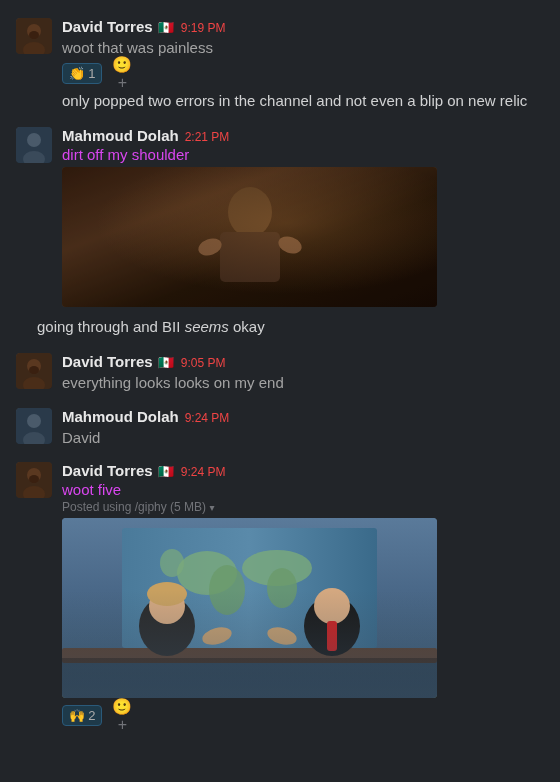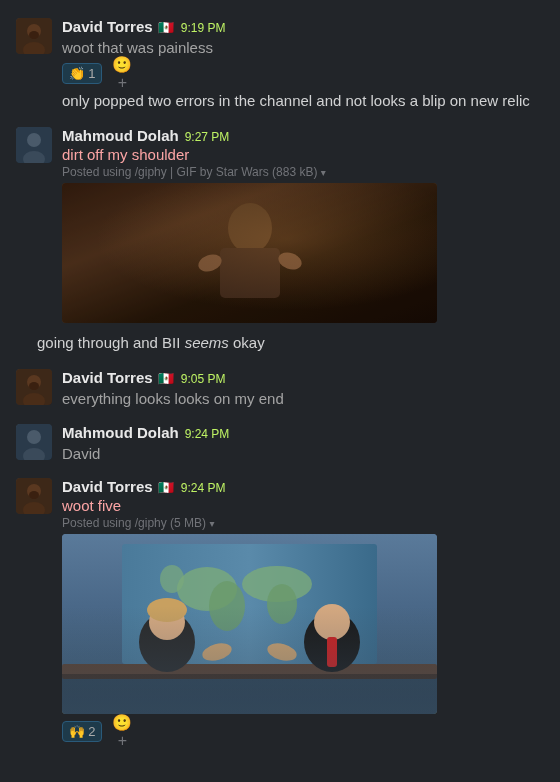--- a/index.html
+++ b/index.html
@@ -66,31 +66,31 @@
       font-size: 15px;
       color: #e8e8e8;
     }
 
     .flag-emoji {
       font-size: 13px;
     }
 
     .timestamp {
       font-size: 12px;
-      color: #bef264;
+      color: #ef4444;
     }
 
     .message-text {
       color: #a3a3a3;
       line-height: 1.46;
       font-size: 15px;
     }
 
     .giphy-link {
-      color: #fca5a5;
+      color: #d946ef;
       text-decoration: none;
     }
 
     .giphy-info {
       font-size: 12px;
       color: #717378;
       margin-top: 2px;
       margin-bottom: 4px;
     }
 
@@ -229,41 +229,37 @@
         <span class="count">1</span>
       </div>
       <button class="reaction-add" title="Add reaction">
         <span>🙂+</span>
       </button>
     </div>
   </div>
 </div>
 
 <div class="continuation-message">
-  <span class="cont-text">only popped two errors in the channel and not looks a blip on new relic</span>
+  <span class="cont-text">only popped two errors in the channel and not even a blip on new relic</span>
 </div>
 
 <div class="message-group" style="margin-top:8px;">
   <div class="avatar avatar-mahmoud">
     <svg class="person-svg" viewBox="0 0 36 36" xmlns="http://www.w3.org/2000/svg">
       <rect width="36" height="36" rx="4" fill="#2a3a4a"></rect>
       <circle cx="18" cy="13" r="7" fill="#4a5a6a"></circle>
       <ellipse cx="18" cy="32" rx="11" ry="8" fill="#3a4a5a"></ellipse>
     </svg>
   </div>
   <div class="message-content">
     <div class="message-header">
       <span class="username">Mahmoud Dolah</span>
-      <span class="timestamp">9:27 PM</span>
+      <span class="timestamp">2:21 PM</span>
     </div>
     <a class="giphy-link" href="#">dirt off my shoulder</a>
-    <div class="giphy-info">
-      <span>Posted using /giphy | GIF by Star Wars (883 kB)</span>
-      <span class="arrow"> ▾</span>
-    </div>
     <div class="gif-container">
       <div class="gif-star-wars">
 
         <svg width="375" height="140" viewBox="0 0 375 140" xmlns="http://www.w3.org/2000/svg">
           <defs>
             <linearGradient id="sw-bg" x1="0%" y1="0%" x2="100%" y2="100%">
               <stop offset="0%" style="stop-color:#3a2010"></stop>
               <stop offset="30%" style="stop-color:#5a3820"></stop>
               <stop offset="60%" style="stop-color:#2a1808"></stop>
               <stop offset="100%" style="stop-color:#1a0c04"></stop>

